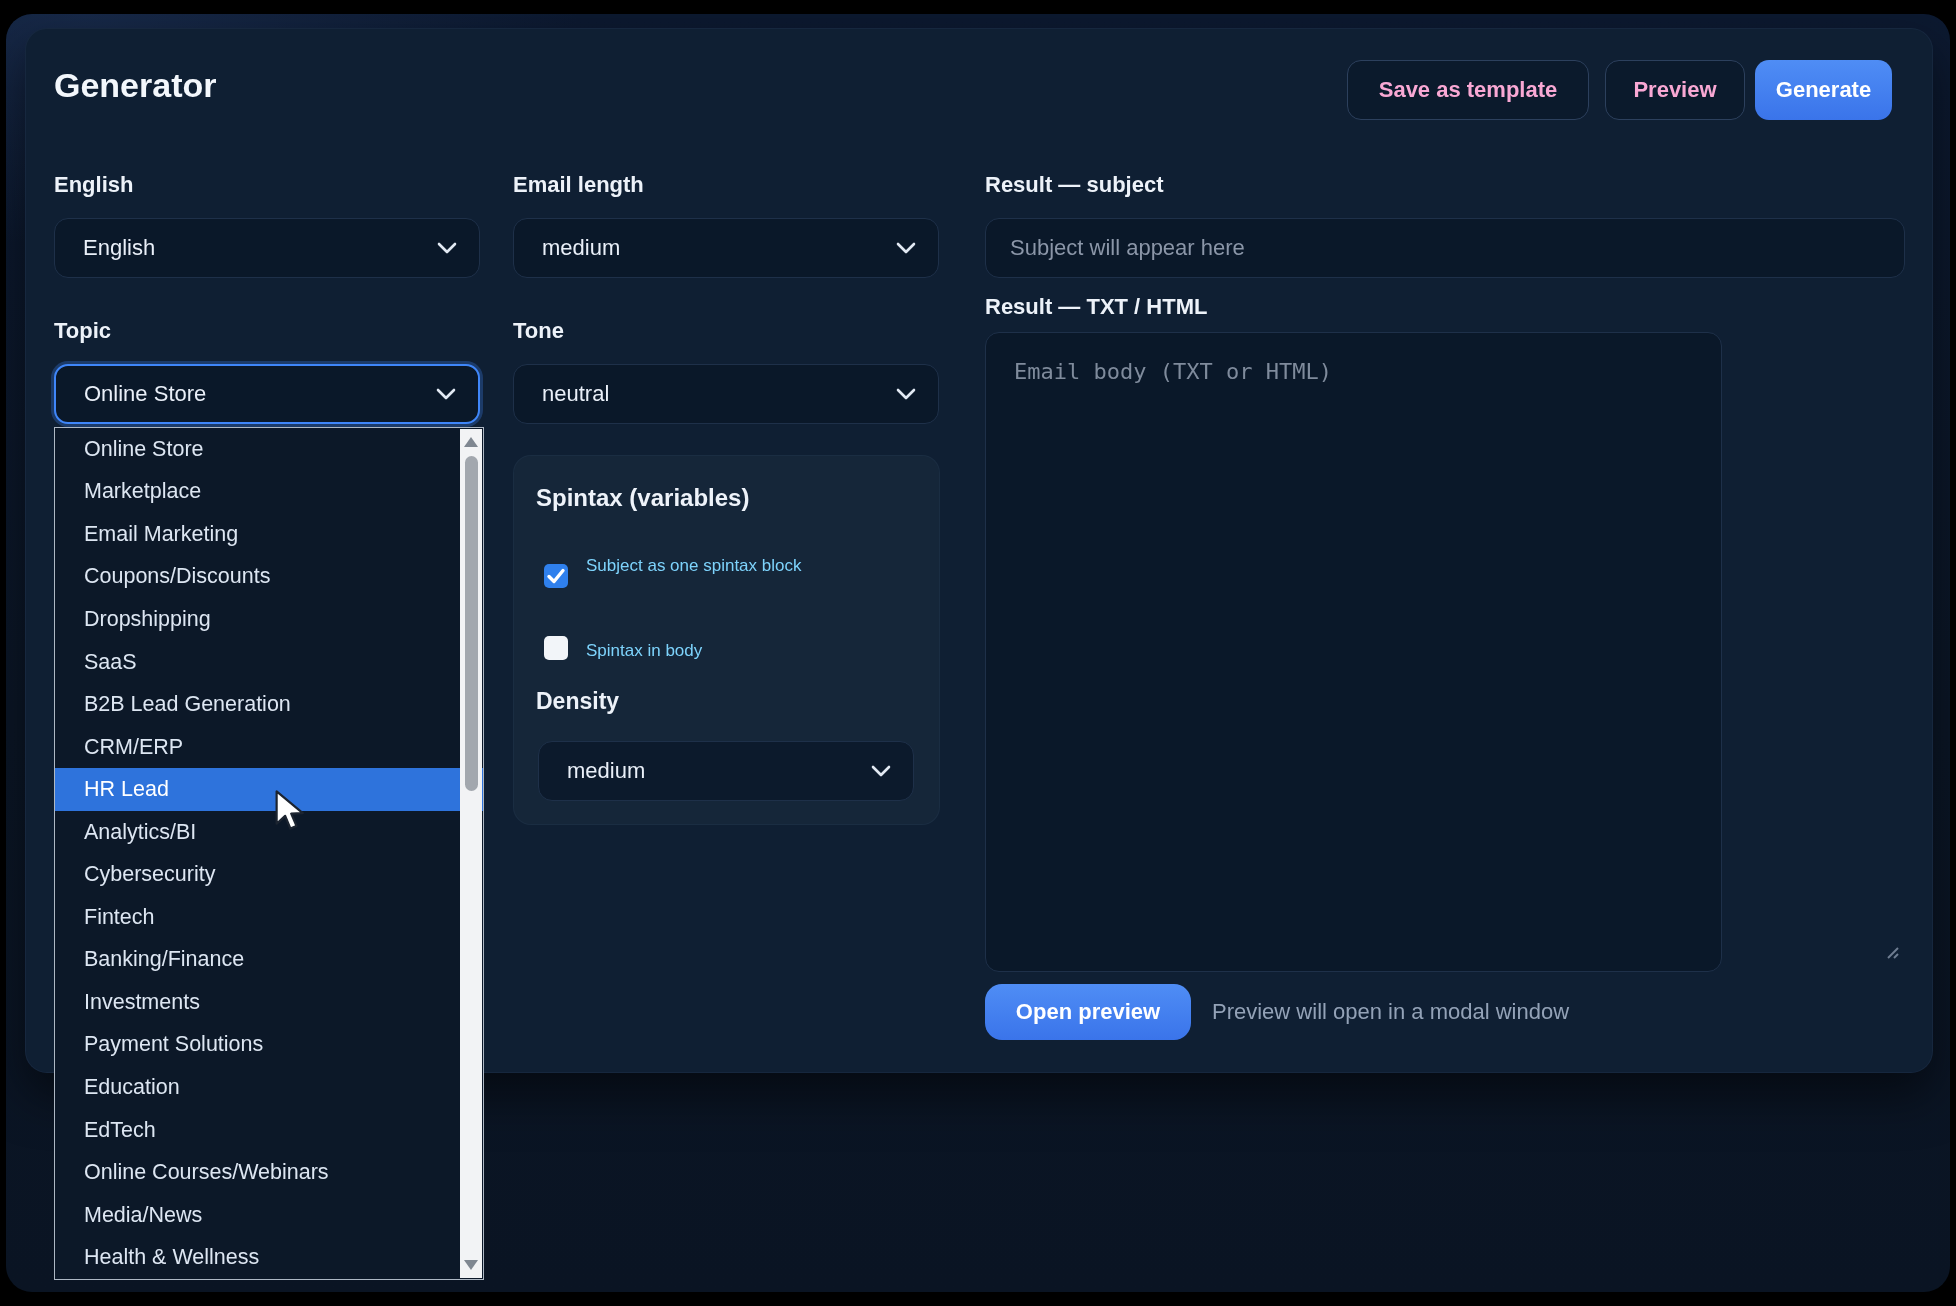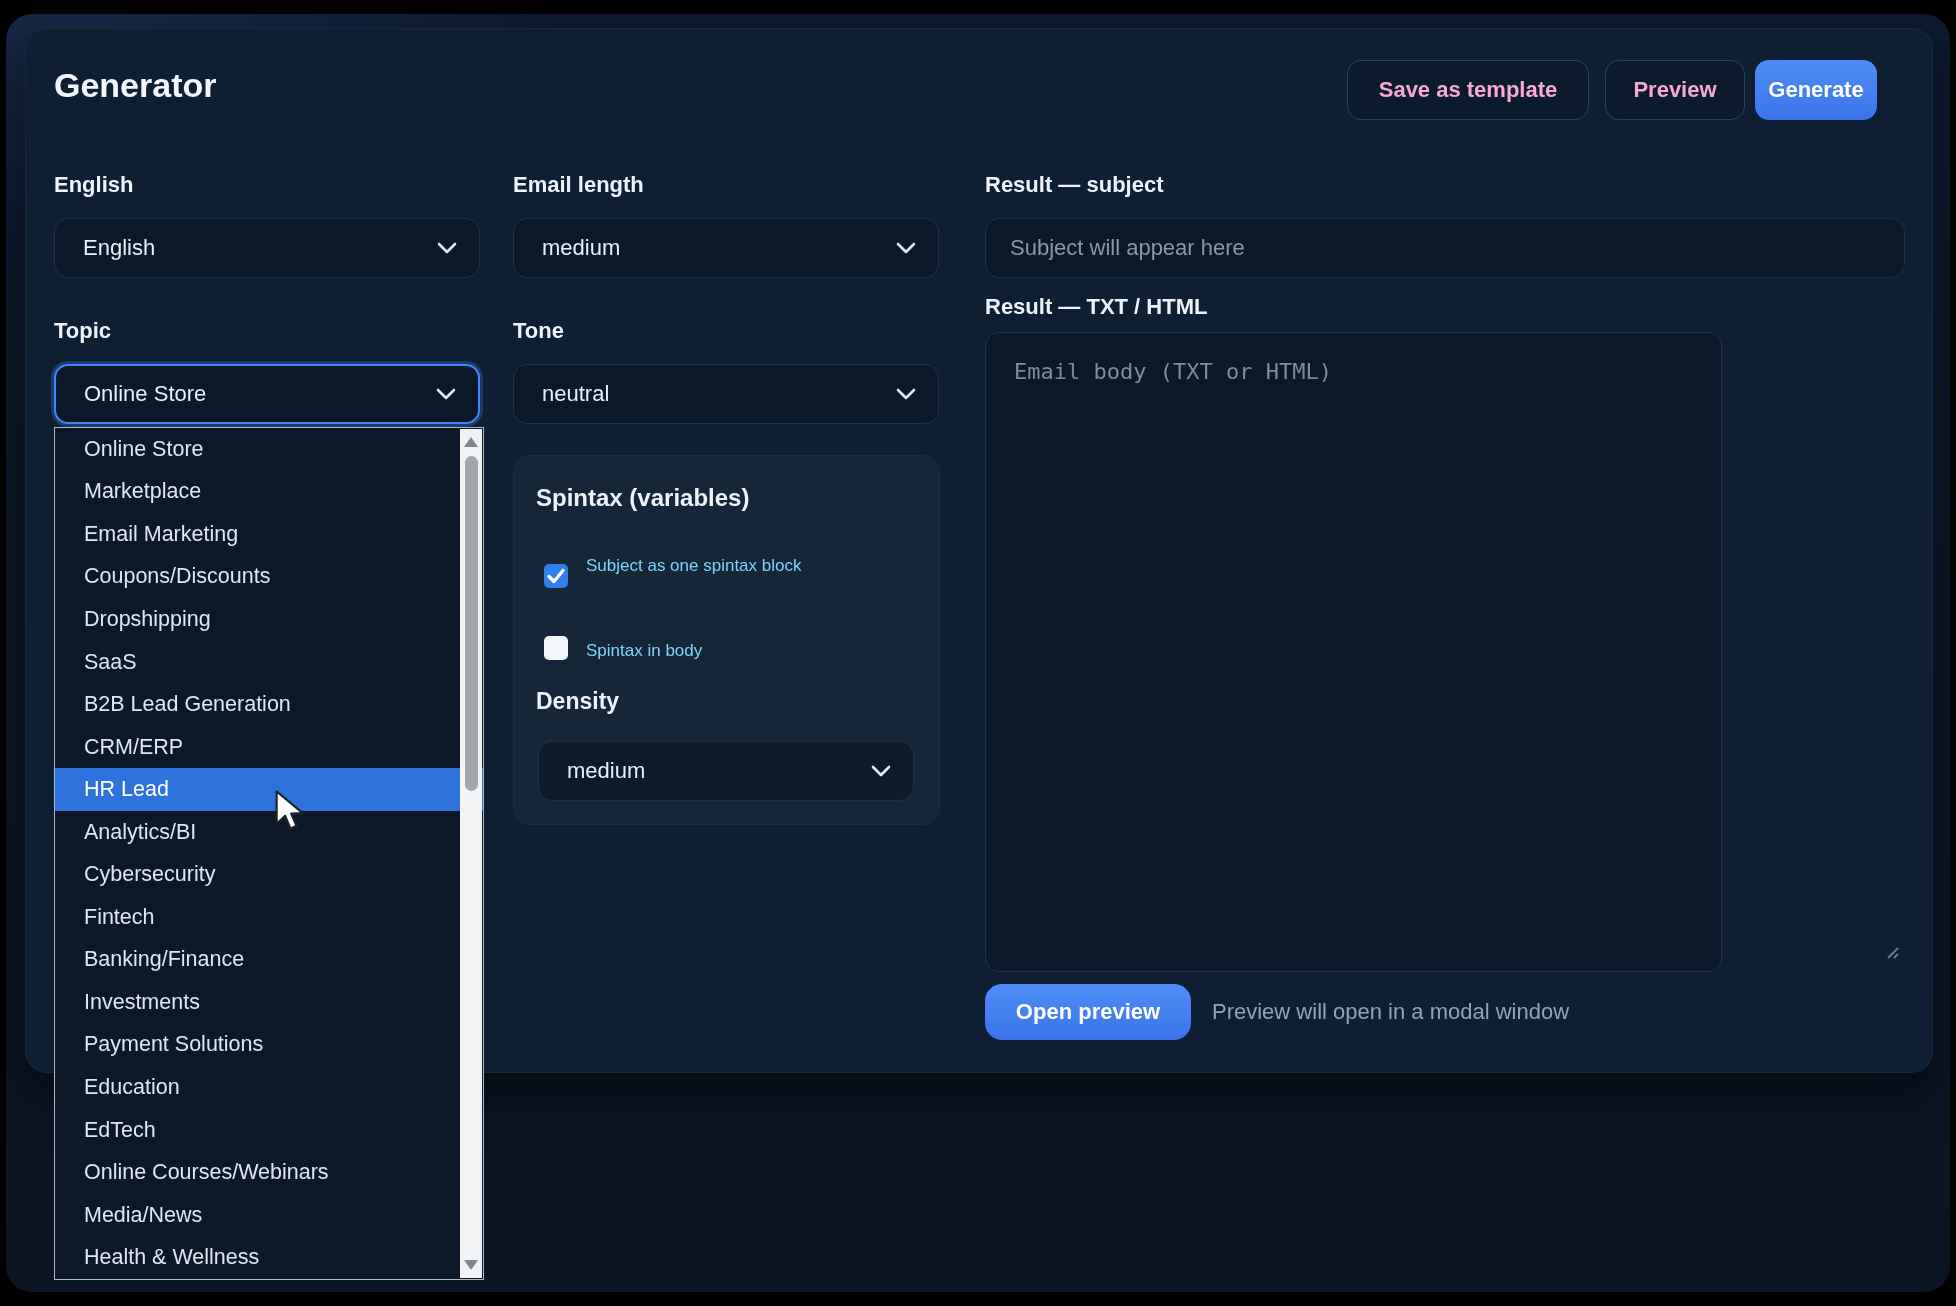--- a/index.html
+++ b/index.html
@@ -30,21 +30,21 @@
     display:flex; align-items:center; justify-content:center;
     font-size:22px; font-weight:700; color:#f9a8d4; cursor:pointer;
     background:rgba(10,22,38,0.55); border:1.5px solid #2c405d;
   }
   .btn-save { left:1347px; top:60px; width:242px; }
   .btn-preview { left:1605px; top:60px; width:140px; }
   .btn-primary {
     background:linear-gradient(180deg,#4f8df5 0%,#3a74ea 100%);
     border:none; color:#fff;
   }
-  .btn-generate { left:1755px; top:60px; width:122px; }
+  .btn-generate { left:1755px; top:60px; width:137px; }
 
   .field-label { position:absolute; font-size:22px; font-weight:700; color:#edf2f9; }
 
   .select {
     position:absolute; height:60px; border-radius:14px;
     background:#0a1829; border:1px solid #1e3049;
     display:flex; align-items:center; justify-content:space-between;
     padding:0 22px 0 28px; font-size:22px; color:#e9eff8; cursor:pointer;gap:32px;
   }
   .select.focused {

